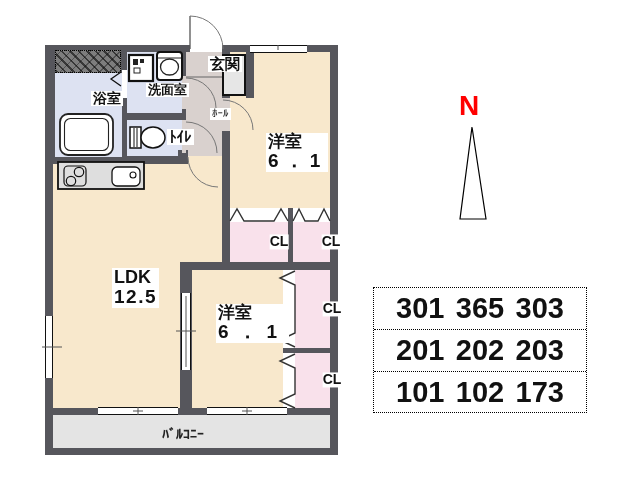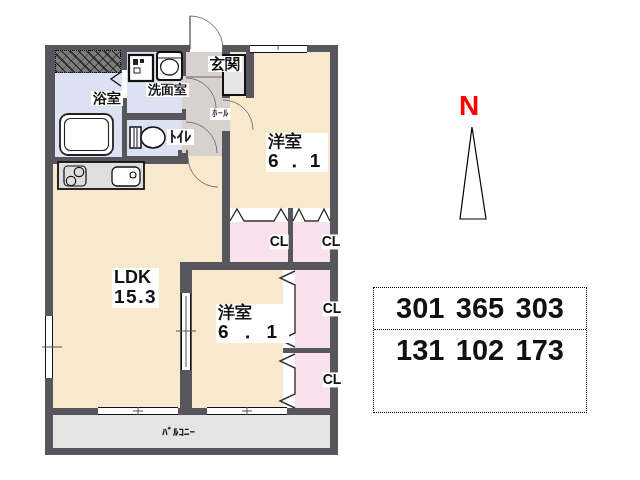--- a/index.html
+++ b/index.html
@@ -62,21 +62,21 @@
   .lbl-room .sz{font-size:19px;display:block;letter-spacing:.32em;}
   .lbl-room-upper{left:246px;top:133px;}
   .lbl-room-lower{left:196px;top:304px;}
   .lbl-room-lower .sz{letter-spacing:.5em;}
   .lbl-ldk{left:92px;top:268px;font-weight:700;}
   .lbl-ldk .nm{font-size:18px;display:block;}
   .lbl-ldk .sz{font-size:19px;display:block;letter-spacing:.08em;}
   .lbl-cl{font-size:14px;font-weight:700;transform:translate(-50%,-50%);padding:0 0;}
   .cl1{left:259px;top:242px;} .cl2{left:311px;top:242px;}
   .cl3{left:312px;top:309px;} .cl4{left:312px;top:380px;}
-  .lbl-balcony{left:140px;top:427px;font-size:11px;background:transparent;color:#222;font-weight:600;}
+  .lbl-balcony{left:140px;top:427px;font-size:14px;background:transparent;color:#222;font-weight:600;}
   
   .compass-n{left:459px;top:90px;font-size:28px;font-weight:700;color:#ff0000;}
   
   .unit-table{left:373px;top:287px;width:214px;height:126px;border:1.6px dotted #000;box-sizing:border-box;}
   .unit-row{display:flex;justify-content:space-between;align-items:center;
             height:41px;padding:0 22px;font-size:29px;font-weight:700;}
   .unit-row + .unit-row{border-top:1.6px dotted #000;}
   svg.overlay{position:absolute;left:0;top:0;width:640px;height:480px;pointer-events:none;}
 </style>
 </head>
@@ -197,21 +197,21 @@
 <div class="lbl lbl-bath">浴室</div>
 <div class="lbl lbl-wc">ﾄｲﾚ</div>
 
 <div class="lbl lbl-room lbl-room-upper">
   <span class="nm">洋室</span>
   <span class="sz">6．1</span>
 </div>
 
 <div class="lbl lbl-ldk">
   <span class="nm">LDK</span>
-  <span class="sz">15.3</span>
+  <span class="sz">12.5</span>
 </div>
 
 <div class="lbl lbl-room lbl-room-lower">
   <span class="nm">洋室</span>
   <span class="sz">6．1</span>
 </div>
 
 <div class="lbl lbl-cl cl1">CL</div>
 <div class="lbl lbl-cl cl2">CL</div>
 <div class="lbl lbl-cl cl3">CL</div>
@@ -221,17 +221,22 @@
 
 <div class="abs compass-n">N</div>
 
 <div class="abs unit-table">
   <div class="unit-row">
     <span>301</span>
     <span>365</span>
     <span>303</span>
   </div>
   <div class="unit-row">
-    <span>131</span>
+    <span>201</span>
+    <span>202</span>
+    <span>203</span>
+  </div>
+  <div class="unit-row">
+    <span>101</span>
     <span>102</span>
     <span>173</span>
   </div>
 </div>
 
 </body></html>

